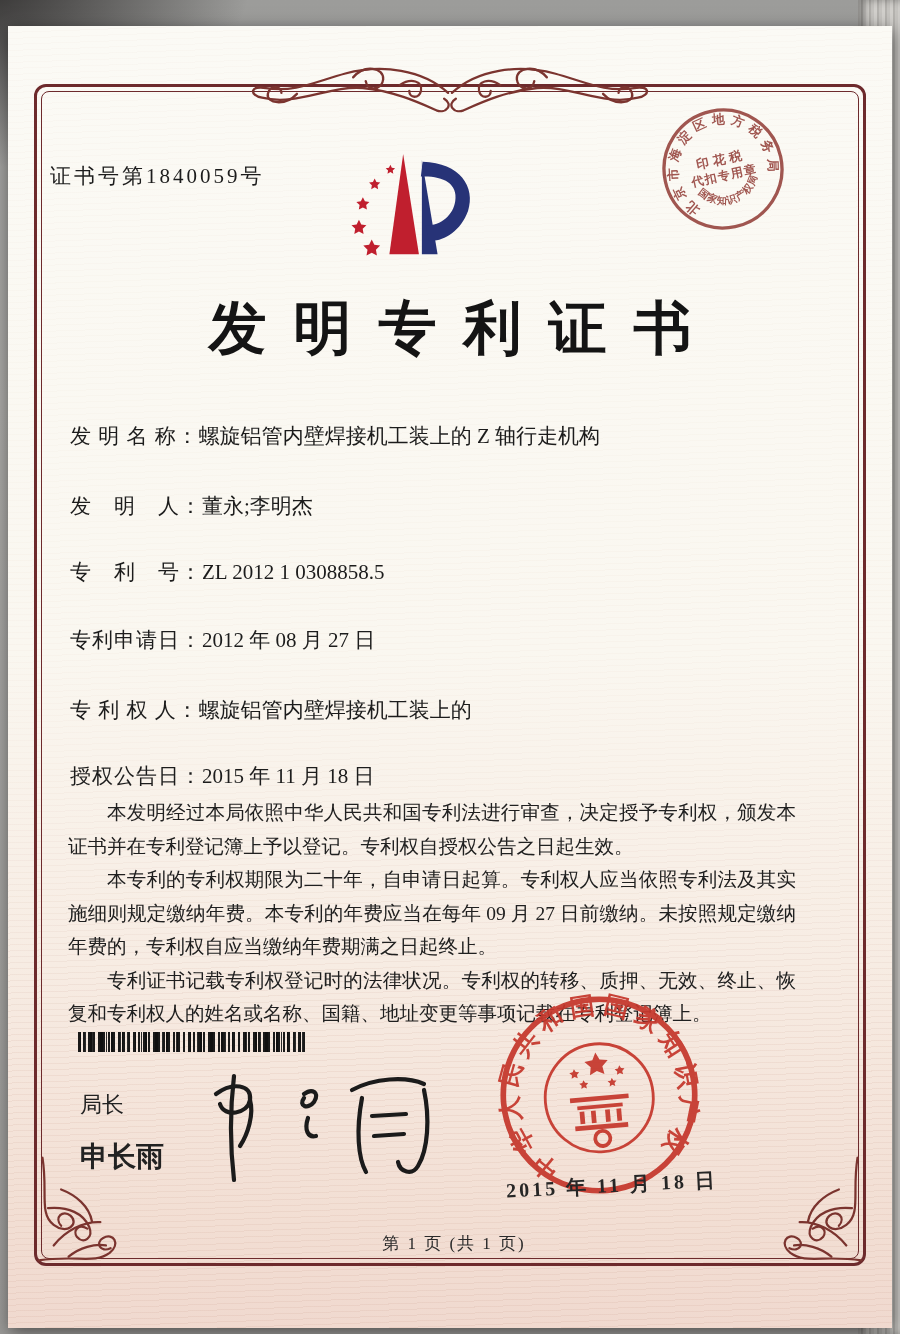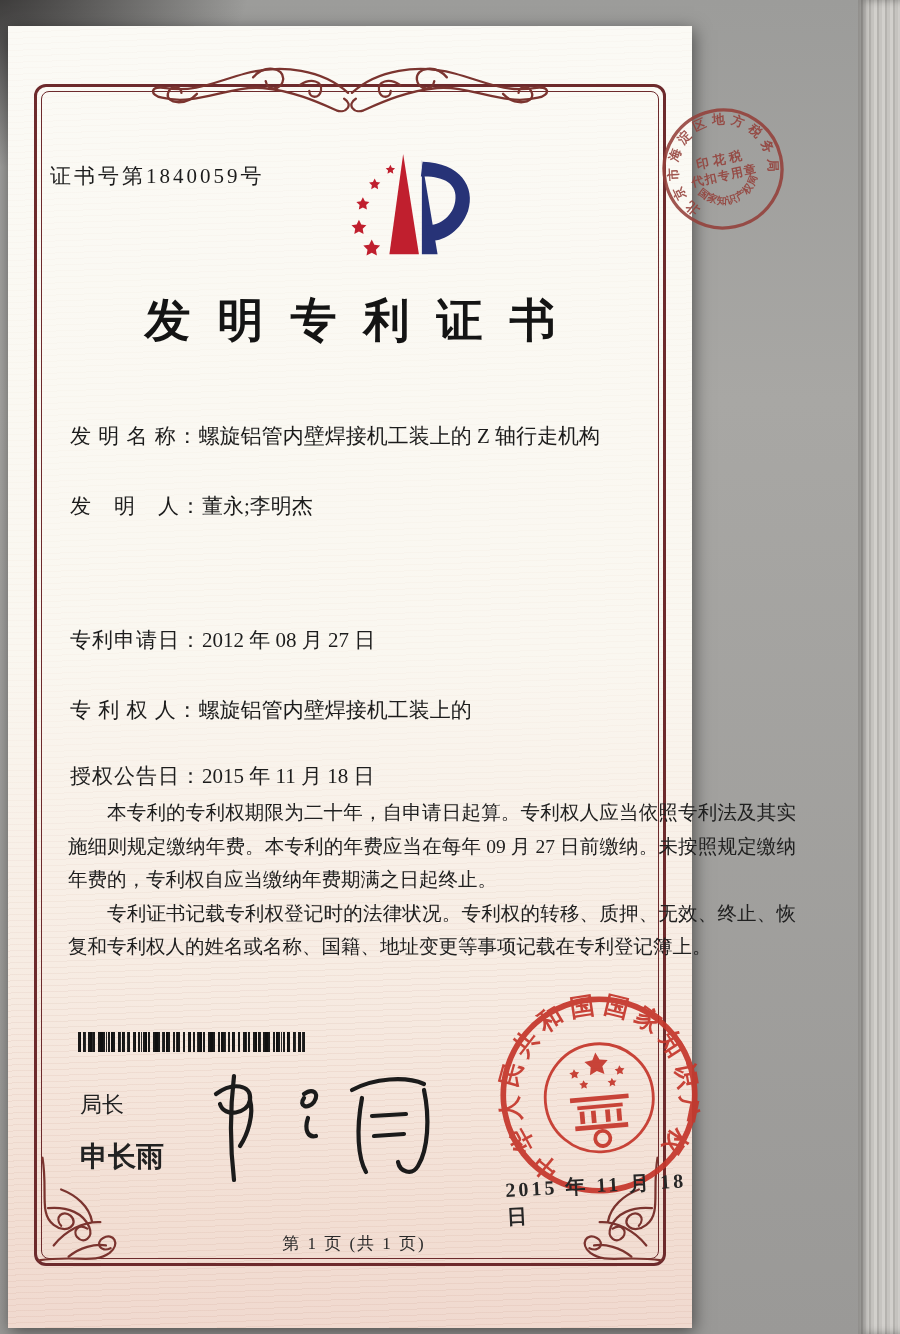--- a/index.html
+++ b/index.html
@@ -17,21 +17,21 @@
       radial-gradient(420px 300px at -40px -40px, rgba(20,18,18,.9), rgba(20,18,18,0) 70%),
       linear-gradient(180deg,#9c9c9a 0%,#a8a7a4 30%,#9a9997 100%);
     position:relative;
   }
   .book-edge{
     position:absolute;right:0;top:0;bottom:0;width:42px;
     background:repeating-linear-gradient(90deg,#d2d0cc 0 3px,#b5b3af 3px 5px,#c6c4c0 5px 8px);
     box-shadow:inset 6px 0 8px rgba(0,0,0,.35);
   }
   .paper{
-    position:absolute;left:8px;top:26px;width:684px;height:1302px;
+    position:absolute;left:8px;top:26px;width:884px;height:1302px;
     background:linear-gradient(180deg,#fbfaf5 0%,#faf7f0 48%,#f7ece3 72%,#f2ded3 92%,#f0d9cf 100%);
     box-shadow:2px 4px 16px rgba(0,0,0,.5);
   }
   .paper::before{ 
     content:"";position:absolute;inset:0;pointer-events:none;
     background:repeating-linear-gradient(178deg, rgba(186,132,112,.10) 0 1px, rgba(0,0,0,0) 1px 6px);
     -webkit-mask-image:linear-gradient(180deg, rgba(0,0,0,.25) 0%, rgba(0,0,0,.3) 55%, #000 78%, #000 100%);
             mask-image:linear-gradient(180deg, rgba(0,0,0,.25) 0%, rgba(0,0,0,.3) 55%, #000 78%, #000 100%);
   }
   .frame{
@@ -43,21 +43,21 @@
   }
   svg{display:block;}
   .top-ornament{position:absolute;left:50%;top:32px;transform:translateX(-50%);width:430px;height:62px;}
   .corner{position:absolute;width:112px;height:112px;}
   .corner.bl{left:27px;bottom:62px;}
   .corner.br{right:27px;bottom:62px;transform:scaleX(-1);}
   .cert-no{position:absolute;left:42px;top:136px;font-size:21px;letter-spacing:3px;color:var(--ink);}
   .logo{position:absolute;left:336px;top:124px;width:138px;height:114px;}
   .title{
     position:absolute;left:0;top:264px;width:100%;text-align:center;
-    font-size:46px;font-weight:bold;color:#141414;letter-spacing:27px;text-indent:27px;
+    font-size:58px;font-weight:bold;color:#141414;letter-spacing:27px;text-indent:27px;
     font-family:"Liberation Serif", serif;
   }
   .field{position:absolute;left:62px;font-size:21px;color:var(--ink);white-space:nowrap;text-align:right;}
   .field .flabel{letter-spacing:1px;}
   .f0{top:396px}.f1{top:466px}.f2{top:532px}.f3{top:600px}.f4{top:670px}.f5{top:736px}
   .paras{position:absolute;left:60px;top:770px;width:728px;font-size:19.5px;line-height:33.5px;color:#202020;}
   .paras p{text-indent:2em;text-align:justify;}
   .barcode{
     position:absolute;left:70px;top:1006px;width:228px;height:20px;
     background:
@@ -138,31 +138,35 @@
   </svg>
 
   <div class="title">发明专利证书</div>
 
   <div class="field f0">
     <span class="flabel">发 明 名 称：</span><span class="fvalue">螺旋铝管内壁焊接机工装上的 Z 轴行走机构</span>
   </div>
   <div class="field f1">
     <span class="flabel">发　明　人：</span><span class="fvalue">董永;李明杰</span>
   </div>
+  <div class="field f2">
+    <span class="flabel">专　利　号：</span><span class="fvalue">ZL 2012 1 0308858.5</span>
+  </div>
   <div class="field f3">
     <span class="flabel">专利申请日：</span><span class="fvalue">2012 年 08 月 27 日</span>
   </div>
   <div class="field f4">
     <span class="flabel">专 利 权 人：</span><span class="fvalue">螺旋铝管内壁焊接机工装上的</span>
   </div>
   <div class="field f5">
     <span class="flabel">授权公告日：</span><span class="fvalue">2015 年 11 月 18 日</span>
   </div>
 
   <div class="paras">
+    <p>本发明经过本局依照中华人民共和国专利法进行审查，决定授予专利权，颁发本证书并在专利登记簿上予以登记。专利权自授权公告之日起生效。</p>
     <p>本专利的专利权期限为二十年，自申请日起算。专利权人应当依照专利法及其实施细则规定缴纳年费。本专利的年费应当在每年 09 月 27 日前缴纳。未按照规定缴纳年费的，专利权自应当缴纳年费期满之日起终止。</p>
     <p>专利证书记载专利权登记时的法律状况。专利权的转移、质押、无效、终止、恢复和专利权人的姓名或名称、国籍、地址变更等事项记载在专利登记簿上。</p>
   </div>
 
   <div class="barcode"></div>
 
   <div class="officer-title">局长</div>
   <div class="officer-name">申长雨</div>
 
   <svg class="signature" viewBox="0 0 252 142">

